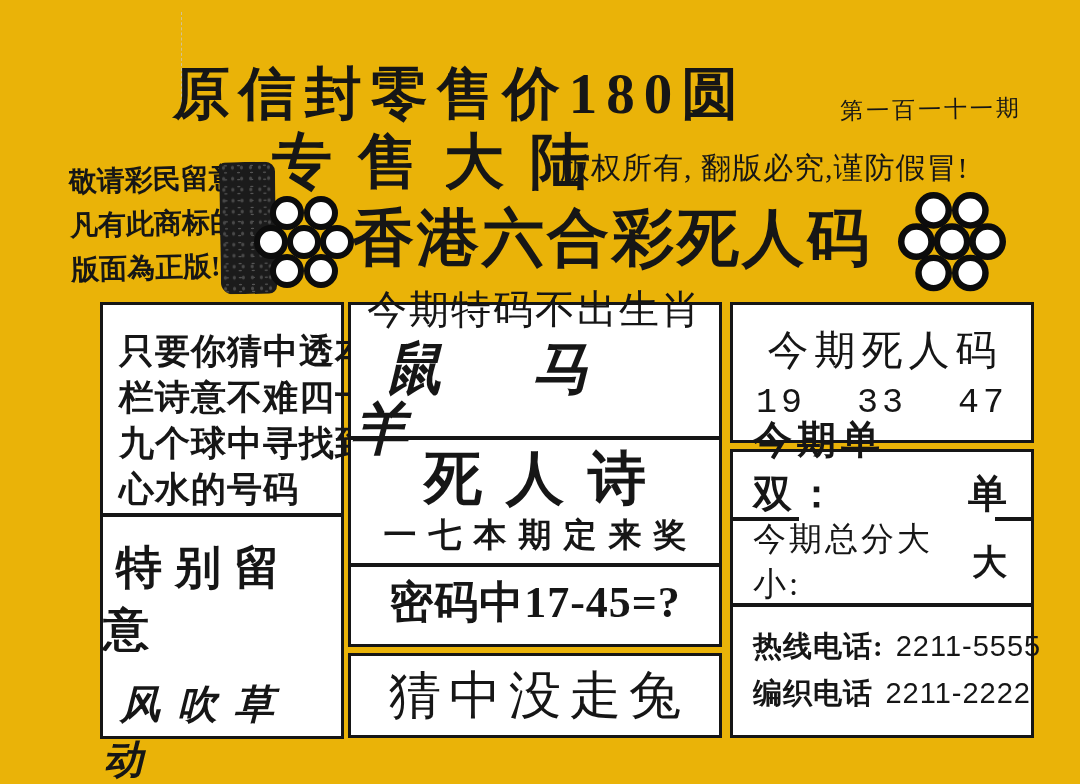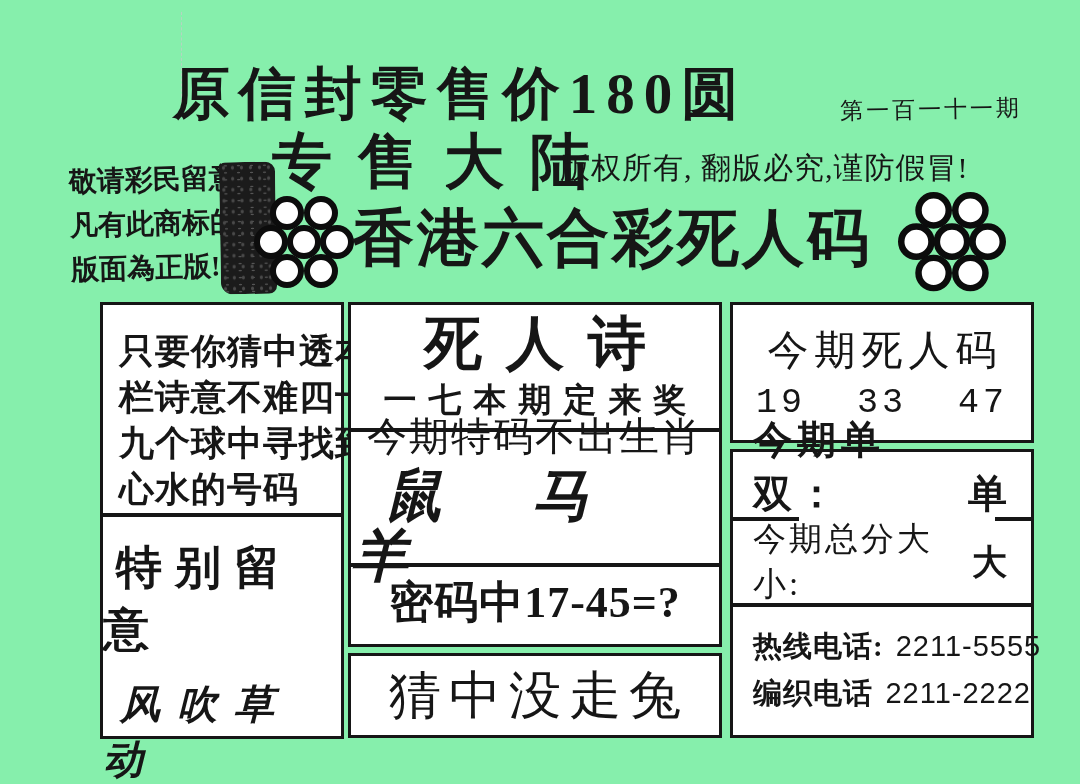--- a/index.html
+++ b/index.html
@@ -1,17 +1,17 @@
 <!DOCTYPE html>
 <html><head>
 <meta charset="utf-8">
 <style>
   html,body{margin:0;padding:0;background:#ffffff;}
   .page{
-    position:relative;width:1080px;height:784px;background:#86efac;
+    position:relative;width:1080px;height:784px;background:#eab308;
     font-family:"Liberation Serif","DejaVu Serif",serif;color:#161616;overflow:hidden;
   }
   
   .price-line{position:absolute;left:150px;top:56px;width:620px;text-align:center;
     font-size:57px;font-weight:600;letter-spacing:9px;white-space:nowrap;}
   .issue{position:absolute;left:840px;top:94px;font-size:23px;font-weight:500;
     letter-spacing:3px;transform:rotate(-1deg);white-space:nowrap;}
   .subtitle{position:absolute;left:272px;top:122px;font-size:60px;font-weight:700;
     letter-spacing:26px;white-space:nowrap;}
   .copyright{position:absolute;left:560px;top:148px;font-size:30px;font-weight:500;
@@ -134,27 +134,27 @@
       <div>心水的号码</div>
     </div>
     <div class="cell special">
       <div class="special-title">特别留意</div>
       <div class="special-phrase">风吹草动</div>
 
     </div>
   </div>
 
   <div class="box col-mid-a">
+    <div class="cell m2 rule">
+      <div class="zodiac-heading">今期特码不出生肖</div>
+      <div class="zodiac-list">鼠 马 羊</div>
+    </div>
     <div class="cell m1 rule">
       <div class="poem-title">死人诗</div>
       <div class="poem-sub">一七本期定来奖</div>
-    </div>
-    <div class="cell m2 rule">
-      <div class="zodiac-heading">今期特码不出生肖</div>
-      <div class="zodiac-list">鼠 马 羊</div>
     </div>
     <div class="cell m3">
       <div class="secret-code">密码中17-45=?</div>
     </div>
   </div>
 
   <div class="box col-mid-b">
     <div class="cell m4">
       <div class="guess-line">猜中没走兔</div>
     </div>

